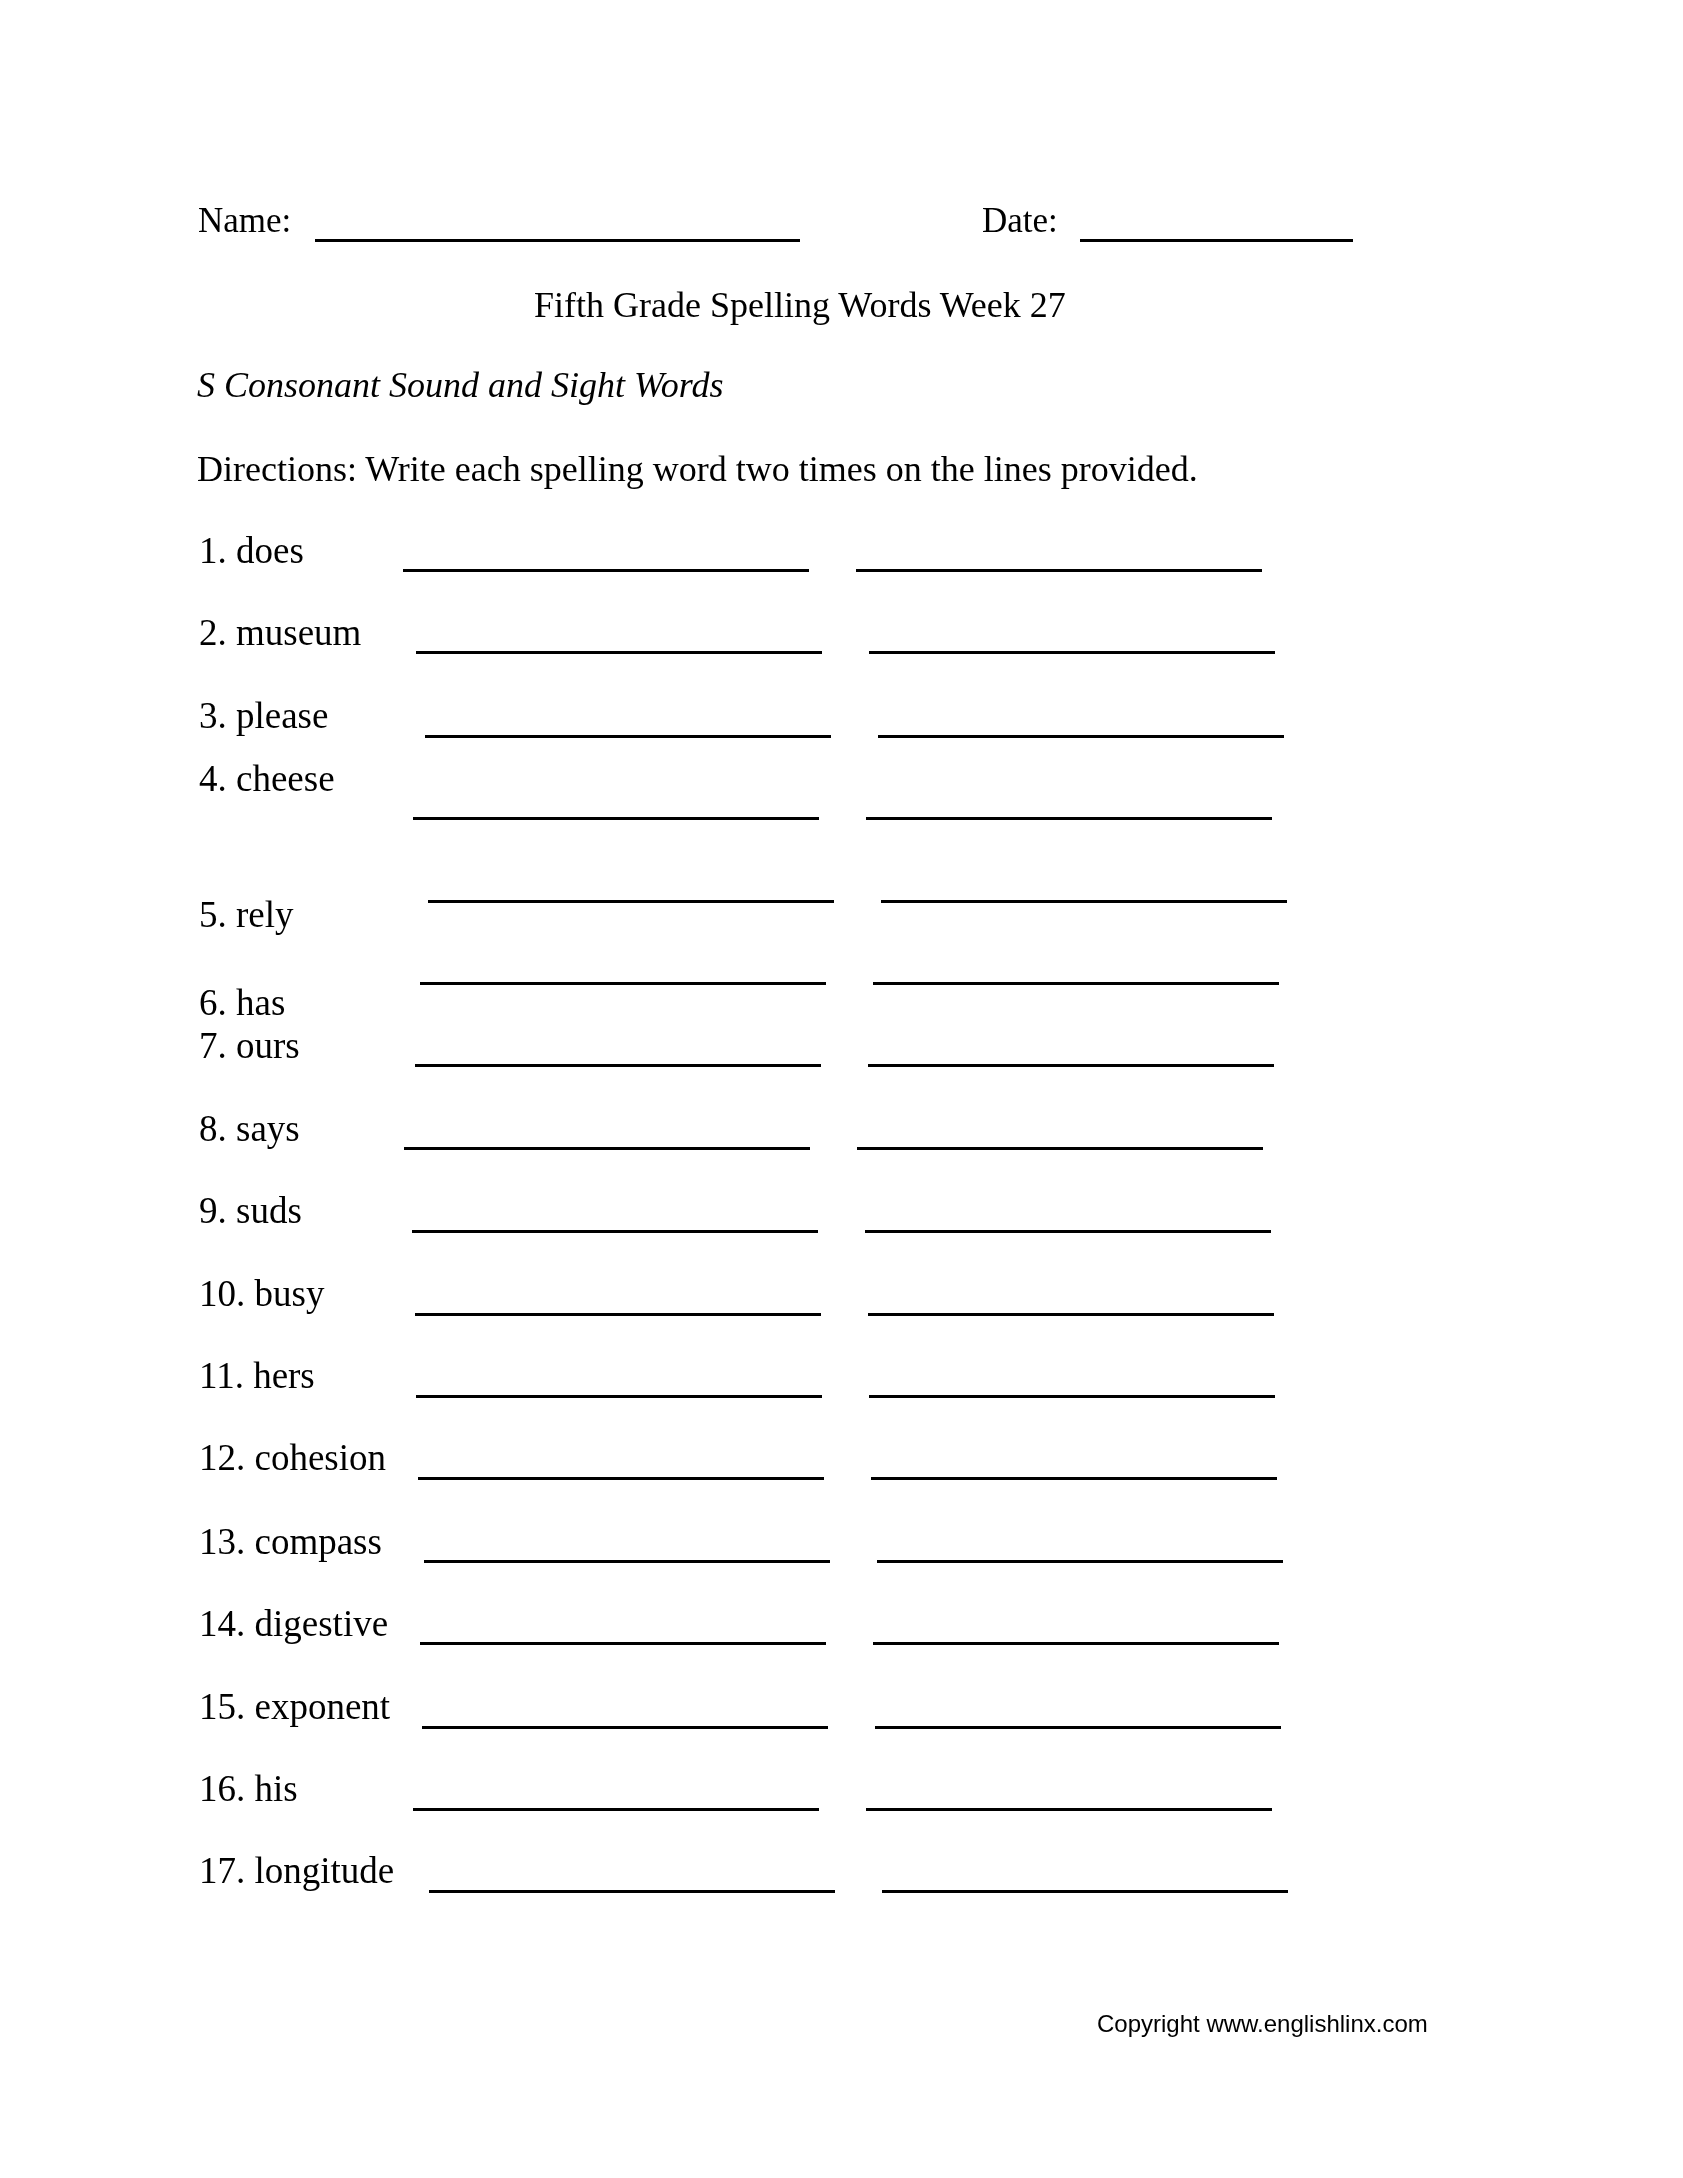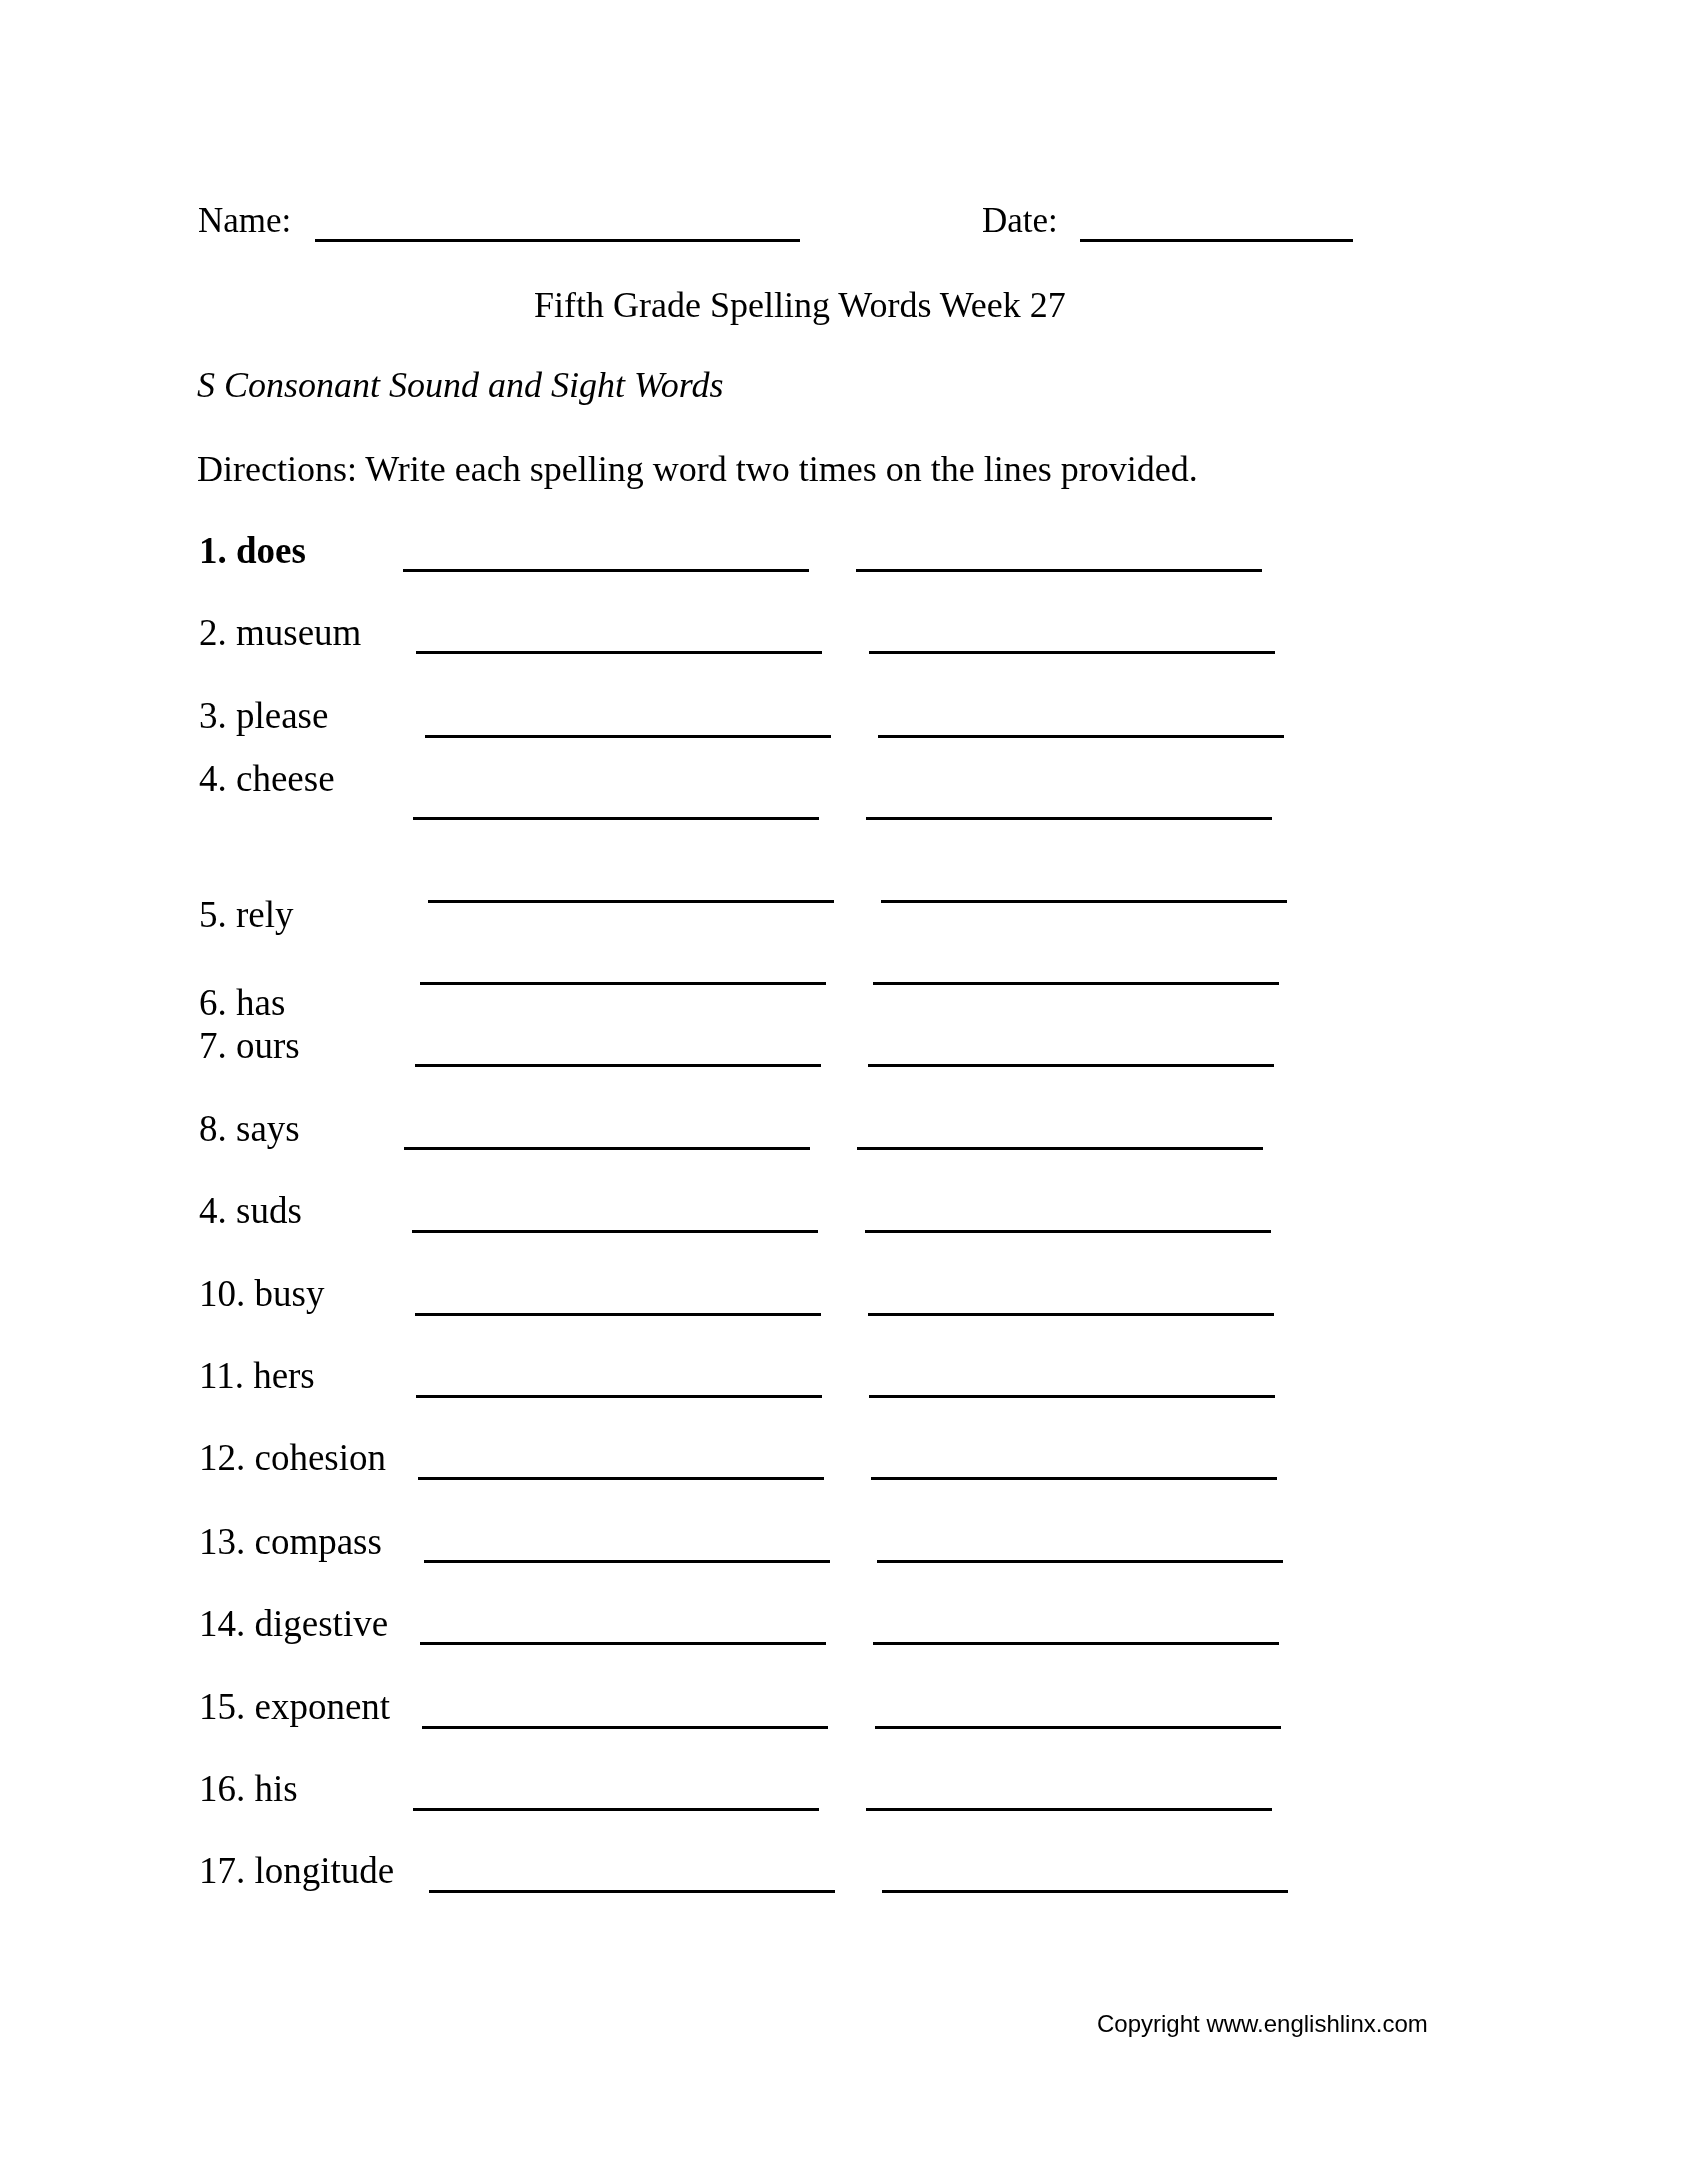--- a/index.html
+++ b/index.html
@@ -29,21 +29,21 @@
   <div class="rule" style="left:1080px; top:239px; width:273px; height:3px;"></div>
 
   <div class="abs serif bold title" style="left:534px; top:287px;">Fifth Grade Spelling Words Week 27</div>
 
   <div class="abs serif italic body-text" style="left:197px; top:367px;">S Consonant Sound and Sight Words</div>
 
   <div class="abs serif body-text" style="left:197px; top:451px;">Directions: Write each spelling word two times on the lines provided.</div>
 
   <div id="rows">
       <div>
-        <div class="abs serif row-label" style="left: 199px; top: 532px; font-weight: bold;">1. does</div>
+        <div class="abs serif row-label" style="left: 199px; top: 532px;">1. does</div>
         <div class="rule" style="left: 403px; top: 569px; width: 406px; height: 3px;"></div>
         <div class="rule" style="left: 856px; top: 569px; width: 406px; height: 3px;"></div>
       </div>
       <div>
         <div class="abs serif row-label" style="left: 199px; top: 614px;">2. museum</div>
         <div class="rule" style="left: 416px; top: 651px; width: 406px; height: 3px;"></div>
         <div class="rule" style="left: 869px; top: 651px; width: 406px; height: 3px;"></div>
       </div>
       <div>
         <div class="abs serif row-label" style="left: 199px; top: 697px;">3. please</div>
@@ -69,21 +69,21 @@
         <div class="abs serif row-label" style="left: 199px; top: 1027px;">7. ours</div>
         <div class="rule" style="left: 415px; top: 1064px; width: 406px; height: 3px;"></div>
         <div class="rule" style="left: 868px; top: 1064px; width: 406px; height: 3px;"></div>
       </div>
       <div>
         <div class="abs serif row-label" style="left: 199px; top: 1110px;">8. says</div>
         <div class="rule" style="left: 404px; top: 1147px; width: 406px; height: 3px;"></div>
         <div class="rule" style="left: 857px; top: 1147px; width: 406px; height: 3px;"></div>
       </div>
       <div>
-        <div class="abs serif row-label" style="left: 199px; top: 1192px;">4. suds</div>
+        <div class="abs serif row-label" style="left: 199px; top: 1192px;">9. suds</div>
         <div class="rule" style="left: 412px; top: 1230px; width: 406px; height: 3px;"></div>
         <div class="rule" style="left: 865px; top: 1230px; width: 406px; height: 3px;"></div>
       </div>
       <div>
         <div class="abs serif row-label" style="left: 199px; top: 1275px;">10. busy</div>
         <div class="rule" style="left: 415px; top: 1313px; width: 406px; height: 3px;"></div>
         <div class="rule" style="left: 868px; top: 1313px; width: 406px; height: 3px;"></div>
       </div>
       <div>
         <div class="abs serif row-label" style="left: 199px; top: 1357px;">11. hers</div>

